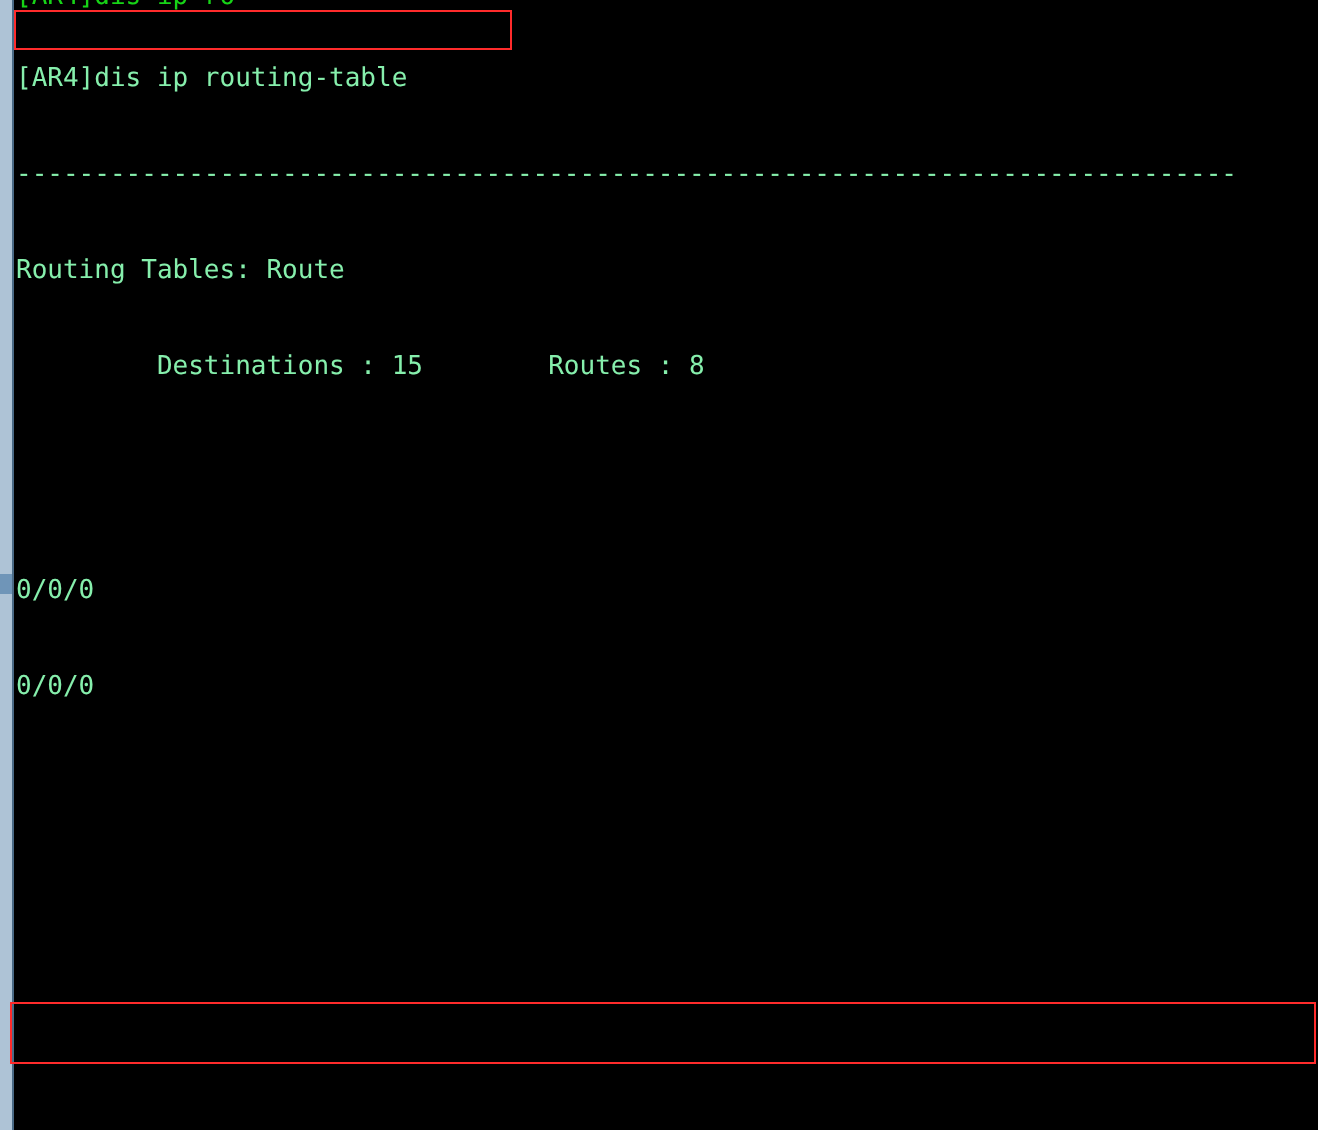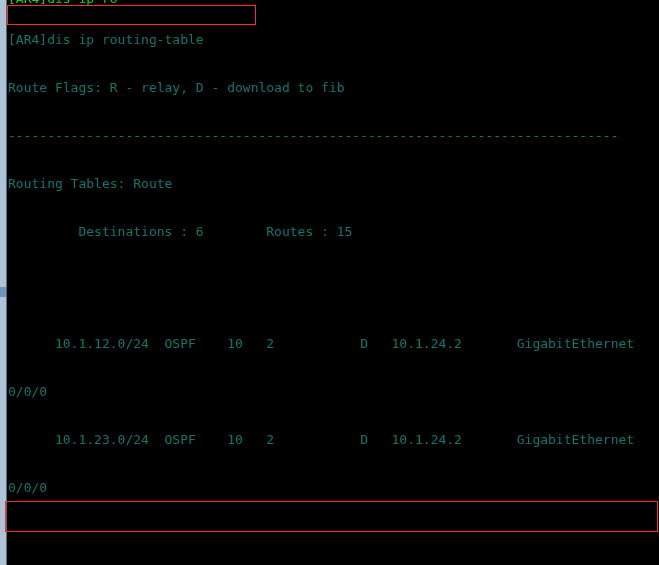--- a/index.html
+++ b/index.html
@@ -61,21 +61,21 @@
     z-index: 2;
   }
 
   .ln {
     display: block;
     height: 16px;
     line-height: 16px;
     white-space: pre;
     font-family: "DejaVu Sans Mono", "Liberation Mono", monospace;
     font-size: 13px;
-    color: #0f766e;
+    color: #86efac;
   }
   .ln.blank { color: transparent; }
 
   
   #line-clipped-top {
     position: absolute;
     left: 8px;
     top: -9px;
     height: 16px;
     line-height: 16px;
@@ -112,29 +112,26 @@
 
 <div id="terminal">
 
   <div id="scrollbar-gutter"></div>
   <div id="scrollbar-thumb"></div>
 
   <div id="line-clipped-top">[AR4]dis ip ro</div>
 
   <div id="console">
     <span class="ln">[AR4]dis ip routing-table</span>
-    <span class="ln">Route Flags: R - relay, D - download to fib</span>
     <span class="ln">------------------------------------------------------------------------------</span>
     <span class="ln">Routing Tables: Route</span>
-    <span class="ln">         Destinations : 6        Routes : 15</span>
+    <span class="ln">         Destinations : 15        Routes : 8</span>
     <span class="ln blank"></span>
 
-    <span class="ln">      10.1.12.0/24  OSPF    10   2           D   10.1.24.2       GigabitEthernet</span>
     <span class="ln">0/0/0</span>
-    <span class="ln">      10.1.23.0/24  OSPF    10   2           D   10.1.24.2       GigabitEthernet</span>
     <span class="ln">0/0/0</span>
     
     
     
     
     
     
     
     
     

